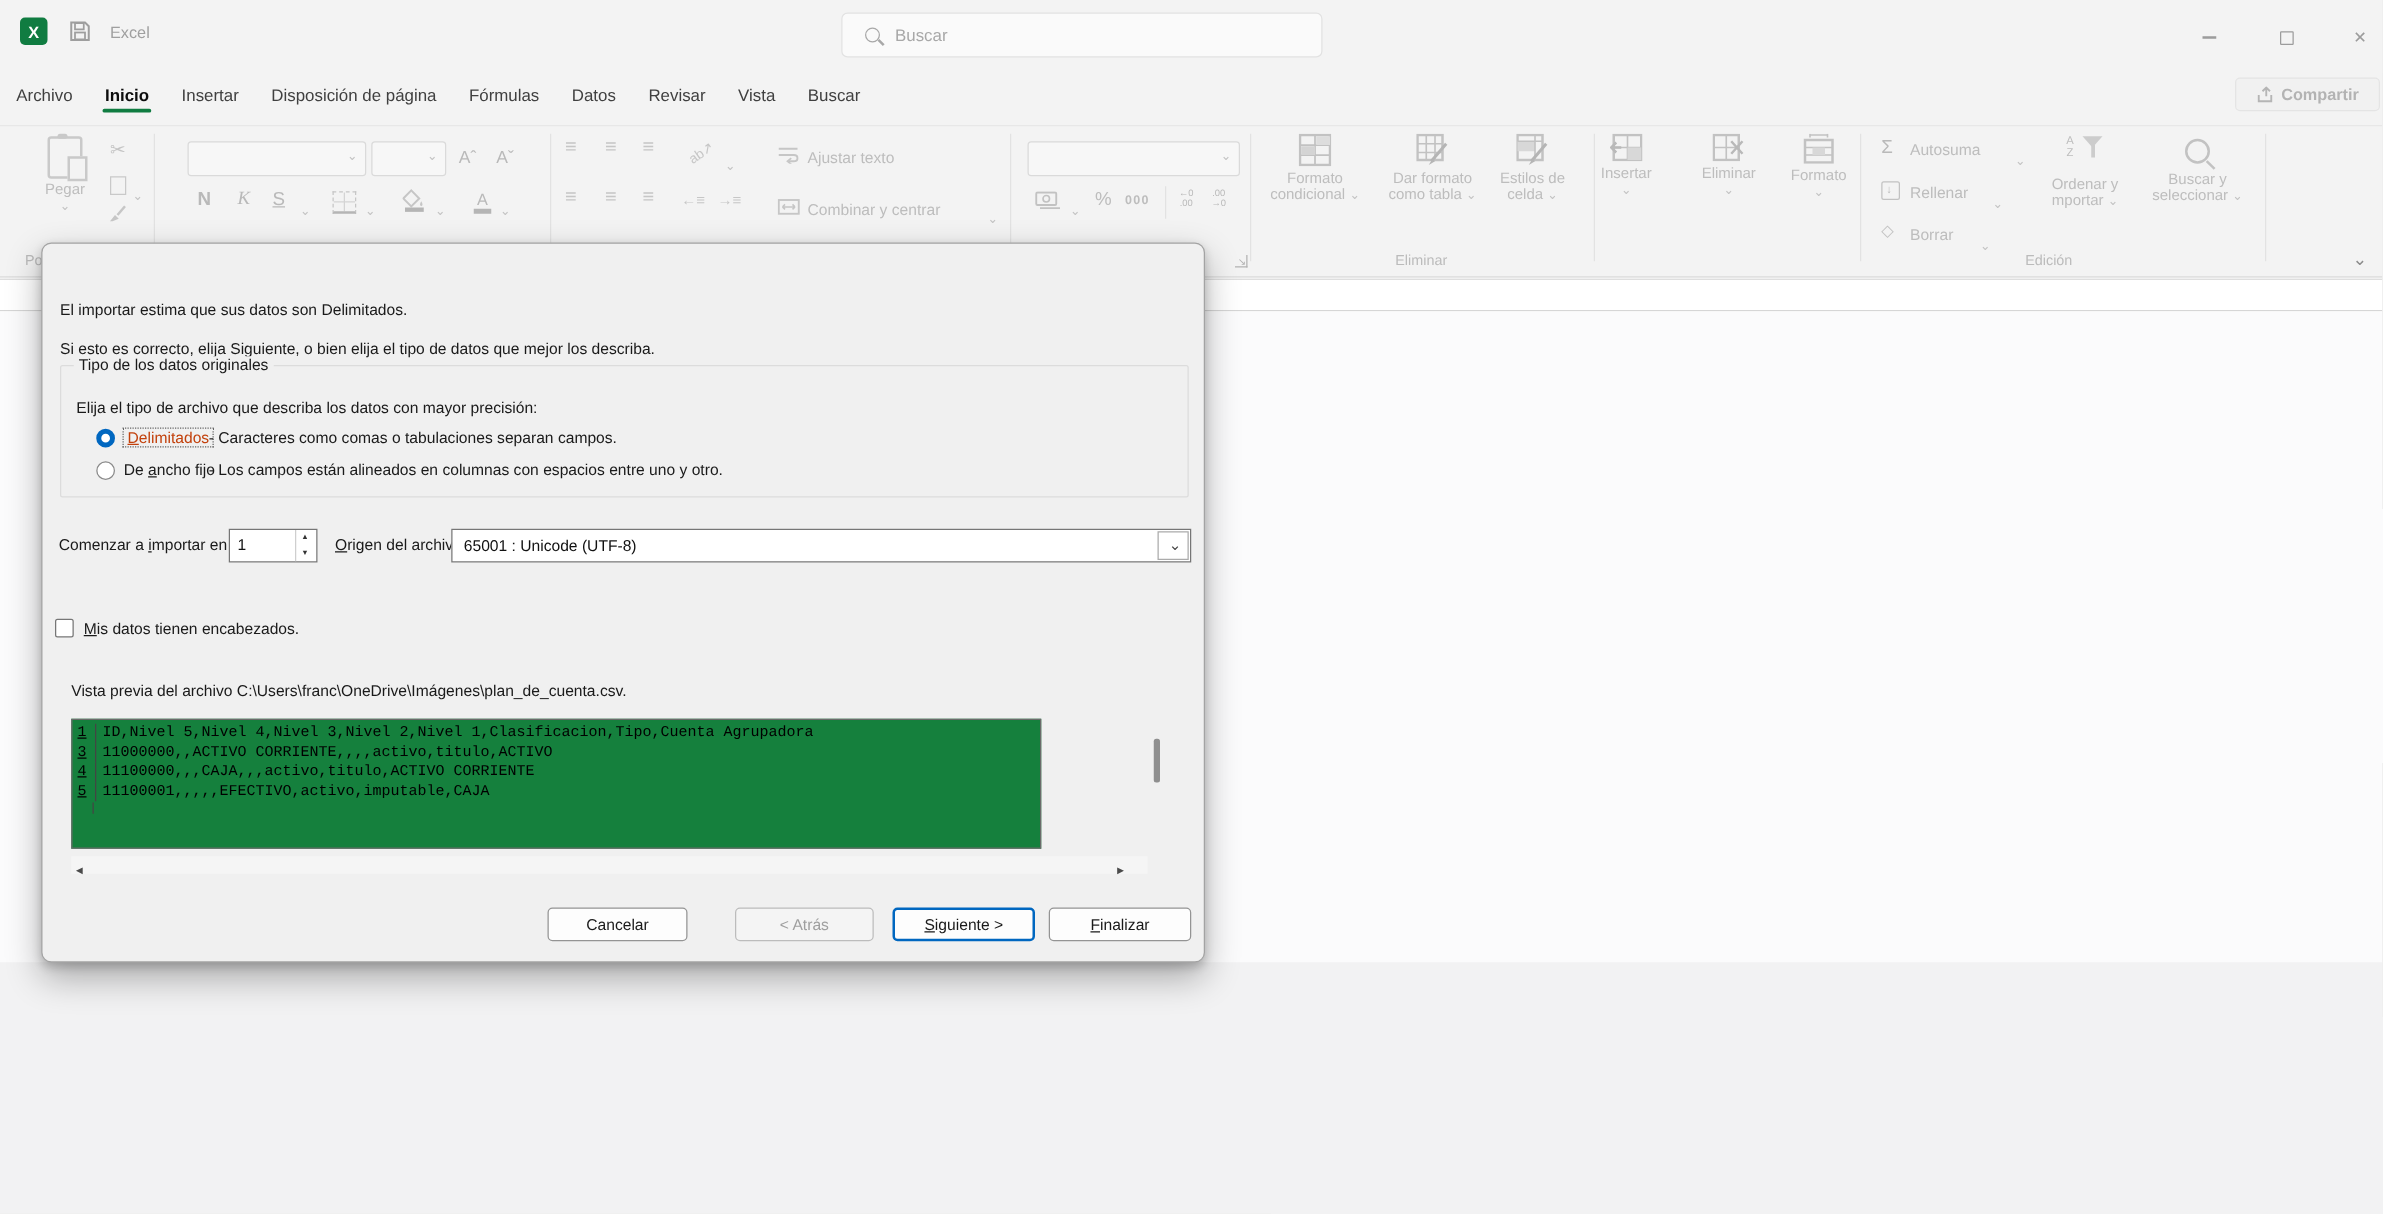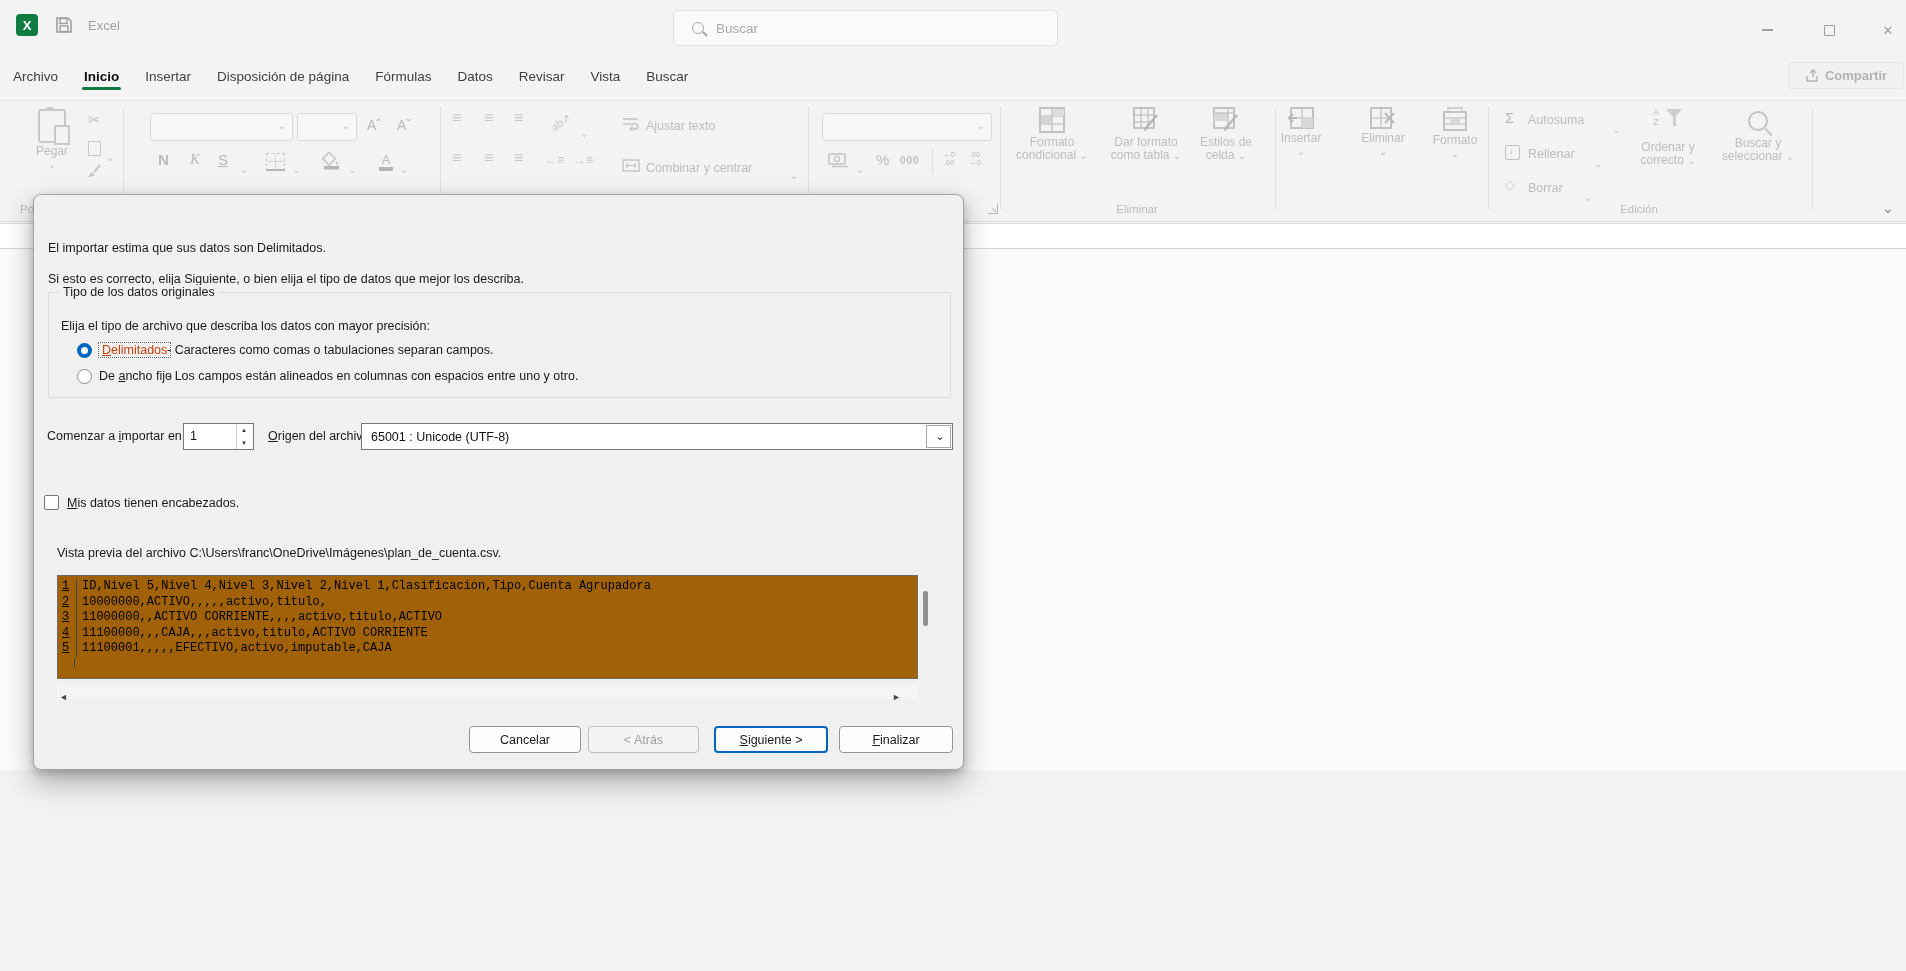--- a/index.html
+++ b/index.html
@@ -118,21 +118,21 @@
   .spin-val{flex:1;font-size:12.5px;color:#111;padding:5px 0 0 6px;}
   .spin-btns{width:16px;border-left:1px solid #cfcfcf;display:flex;flex-direction:column;}
   .spin-up,.spin-down{flex:1;text-align:center;position:relative;}
   .spin-up::before{content:"▲";font-size:6px;color:#333;position:absolute;left:4px;top:3px;}
   .spin-down::before{content:"▼";font-size:6px;color:#333;position:absolute;left:4px;top:3px;}
   .combo{position:absolute;height:27px;background:#fff;border:1px solid #767676;box-sizing:border-box;}
   .combo-val{position:absolute;left:9px;top:6px;font-size:12.5px;color:#111;white-space:nowrap;}
   .combo-btn{position:absolute;right:1px;top:1px;width:25px;height:23px;border:1px solid #ababab;box-sizing:border-box;background:#fff;}
   .combo-btn::before{content:"⌄";position:absolute;left:8px;top:3px;font-size:12px;color:#444;}
   .checkbox{position:absolute;width:15px;height:15px;background:#fff;border:1px solid #767676;border-radius:2px;box-sizing:border-box;}
-  .preview-box{position:absolute;left:23px;top:380px;width:861px;height:104px;background:#a16207;border:1px solid #6b6b6b;
+  .preview-box{position:absolute;left:23px;top:380px;width:776px;height:104px;background:#15803d;border:1px solid #6b6b6b;
     box-sizing:border-box;overflow:hidden;padding:3px 0 0 4px;
     font-family:"Liberation Mono","DejaVu Sans Mono",monospace;font-size:12px;line-height:15.5px;color:#000;}
   .prow{white-space:nowrap;height:15.5px;}
   .pnum{display:inline-block;width:12px;text-decoration:underline;border-right:1px solid #444;padding-right:2px;margin-right:5px;}
   .pstub{display:inline-block;width:12px;border-right:1px solid #444;height:9px;margin-right:5px;}
   .vthumb{position:absolute;left:889px;top:396px;width:5px;height:35px;background:#8f8f8f;border-radius:2px;}
   .hscroll{position:absolute;left:23px;top:490px;width:861px;height:14px;background:#f5f5f5;}
   .sc-left{position:absolute;left:2px;top:1px;width:12px;height:12px;}
   .sc-left::before{content:"◄";font-size:9px;color:#4a4a4a;}
   .sc-right{position:absolute;right:14px;top:1px;width:12px;height:12px;}
@@ -343,21 +343,21 @@
     <span class="chev" style="left:1594px;top:52px;"></span>
     <span class="g eraser" style="left:1505px;top:76px;"></span>
     <span class="g" style="left:1528px;top:80px;font-size:12.5px;">Borrar</span>
     <span class="chev" style="left:1584px;top:86px;"></span>
     <div class="bigbtn" style="left:1630px;top:6px;width:76px;">
       <div class="sortglyph" style="position:relative;margin:0 auto;">
         <span class="az">A<br>Z</span>
         <span class="funnel"></span>
       </div>
       <div style="margin-top:4px;">Ordenar y</div>
-      <div><span>correcto</span> <span class="chev" style="position:static;"></span></div>
+      <div><span>mportar</span> <span class="chev" style="position:static;"></span></div>
     </div>
     <div class="bigbtn" style="left:1716px;top:6px;width:84px;">
       <div style="position:relative;height:30px;">
         <span class="lens-lg" style="left:32px;top:4px;"></span>
       </div>
       <div>Buscar y</div>
       <div><span>seleccionar</span> <span class="chev" style="position:static;"></span></div>
     </div>
     <div class="sep" style="left:1812px;"></div>
 
@@ -409,31 +409,30 @@
       <div class="combo-btn"></div>
     </div>
 
     <div class="checkbox" style="left:10px;top:300px;"></div>
     <span class="dlg-text" style="left:33px;top:301px;"><span></span><span class="mn">M</span><span>is datos tienen encabezados.</span></span>
 
     <span class="dlg-text" style="left:23px;top:351px;">Vista previa del archivo C:\Users\franc\OneDrive\Imágenes\plan_de_cuenta.csv.</span>
 
     <div class="preview-box">
       <div class="prow"><span class="pnum">1</span><span>ID,Nivel 5,Nivel 4,Nivel 3,Nivel 2,Nivel 1,Clasificacion,Tipo,Cuenta Agrupadora</span></div>
-      <div class="prow"><span class="pnum">2</span><span>10000000,ACTIVO,,,,,activo,titulo,</span></div>
       <div class="prow"><span class="pnum">3</span><span>11000000,,ACTIVO CORRIENTE,,,,activo,titulo,ACTIVO</span></div>
       <div class="prow"><span class="pnum">4</span><span>11100000,,,CAJA,,,activo,titulo,ACTIVO CORRIENTE</span></div>
       <div class="prow"><span class="pnum">5</span><span>11100001,,,,,EFECTIVO,activo,imputable,CAJA</span></div>
       <div class="prow"><span class="pstub"></span></div>
     </div>
     <div class="vthumb"></div>
     <div class="hscroll">
       <span class="sc-left"></span>
       <span class="sc-right"></span>
     </div>
 
-    <button class="dbtn" style="left:435px;width:112px;">Cancelar</button>
+    <button class="dbtn" style="left:404px;width:112px;">Cancelar</button>
     <button class="dbtn disabled" style="left:554px;width:111px;">&lt; Atrás</button>
     <button class="dbtn primary" style="left:680px;width:114px;"><span></span><span class="mn">S</span><span>iguiente &gt;</span></button>
     <button class="dbtn" style="left:805px;width:114px;"><span></span><span class="mn">F</span><span>inalizar</span></button>
   </div>
 
 </div>
 
 </body></html>

